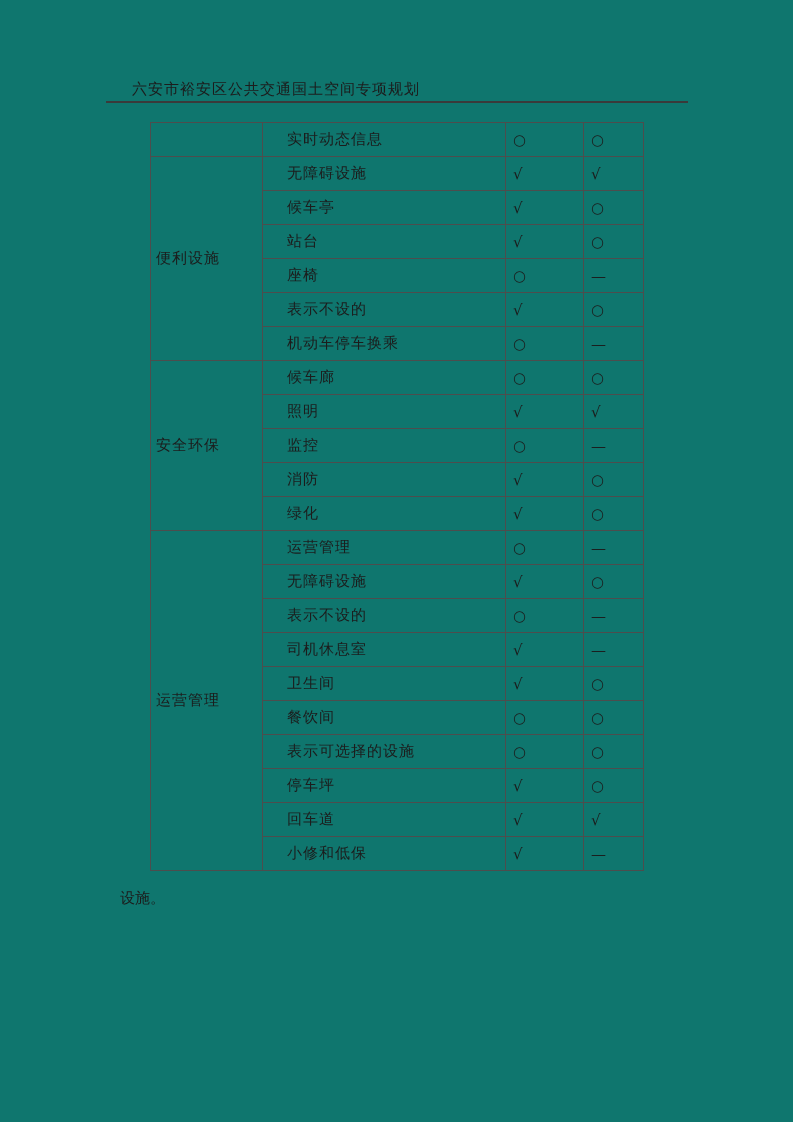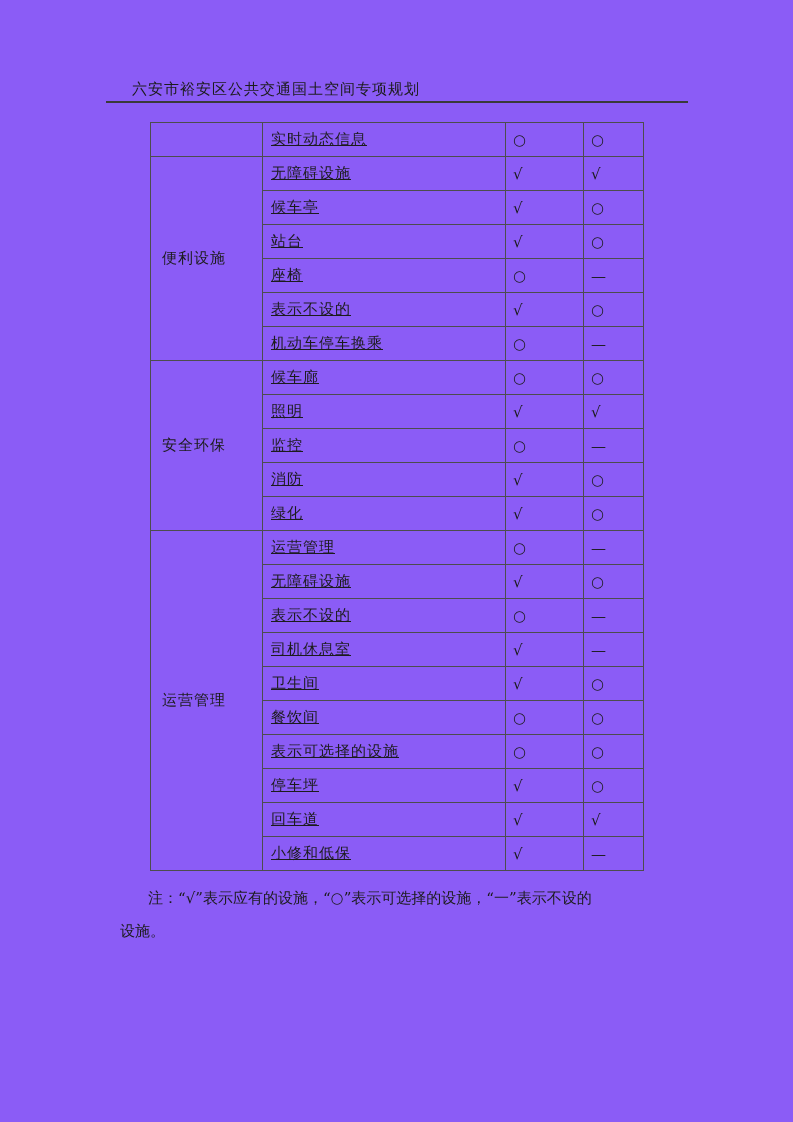--- a/index.html
+++ b/index.html
@@ -1,21 +1,21 @@
 <!DOCTYPE html>
 <html><head>
 <meta charset="utf-8">
 <style>
   * { margin: 0; padding: 0; box-sizing: border-box; }
   html, body { background: #ffffff; }
   .page {
     position: relative;
     width: 793px;
     height: 1122px;
-    background: #8b5cf6;
+    background: #0f766e;
     font-family: "DejaVu Serif", "Liberation Serif", serif;
     color: #1c1c1c;
     overflow: hidden;
   }
   .header-title {
     position: absolute;
     left: 132px;
     top: 80px;
     font-size: 15px;
     letter-spacing: 1px;
@@ -41,27 +41,26 @@
   table.facility-table td {
     border: 1px solid #4d4d4d;
     height: 34px;
     font-size: 15px;
     color: #1c1c1c;
     vertical-align: middle;
     overflow: hidden;
     white-space: nowrap;
   }
   td.cat-cell {
-    padding-left: 11px;
+    padding-left: 5px;
     letter-spacing: 1px;
   }
   td.item-cell {
-    padding-left: 8px;
+    padding-left: 24px;
     letter-spacing: 1px;
-    text-decoration: underline;
   }
   td.sym-cell {
     padding-left: 7px;
     font-size: 15px;
   }
   .note {
     position: absolute;
     left: 120px;
     top: 882px;
     width: 570px;
@@ -211,18 +210,17 @@
       </tr>
       <tr>
         <td class="item-cell">小修和低保</td>
         <td class="sym-cell">√</td>
         <td class="sym-cell">—</td>
       </tr>
     </tbody>
   </table>
 
   <div class="note">
-    <div class="line1">注：“√”表示应有的设施，“○”表示可选择的设施，“一”表示不设的</div>
     <div class="line2">设施。</div>
   </div>
 
 
 </div>
 
 </body></html>

